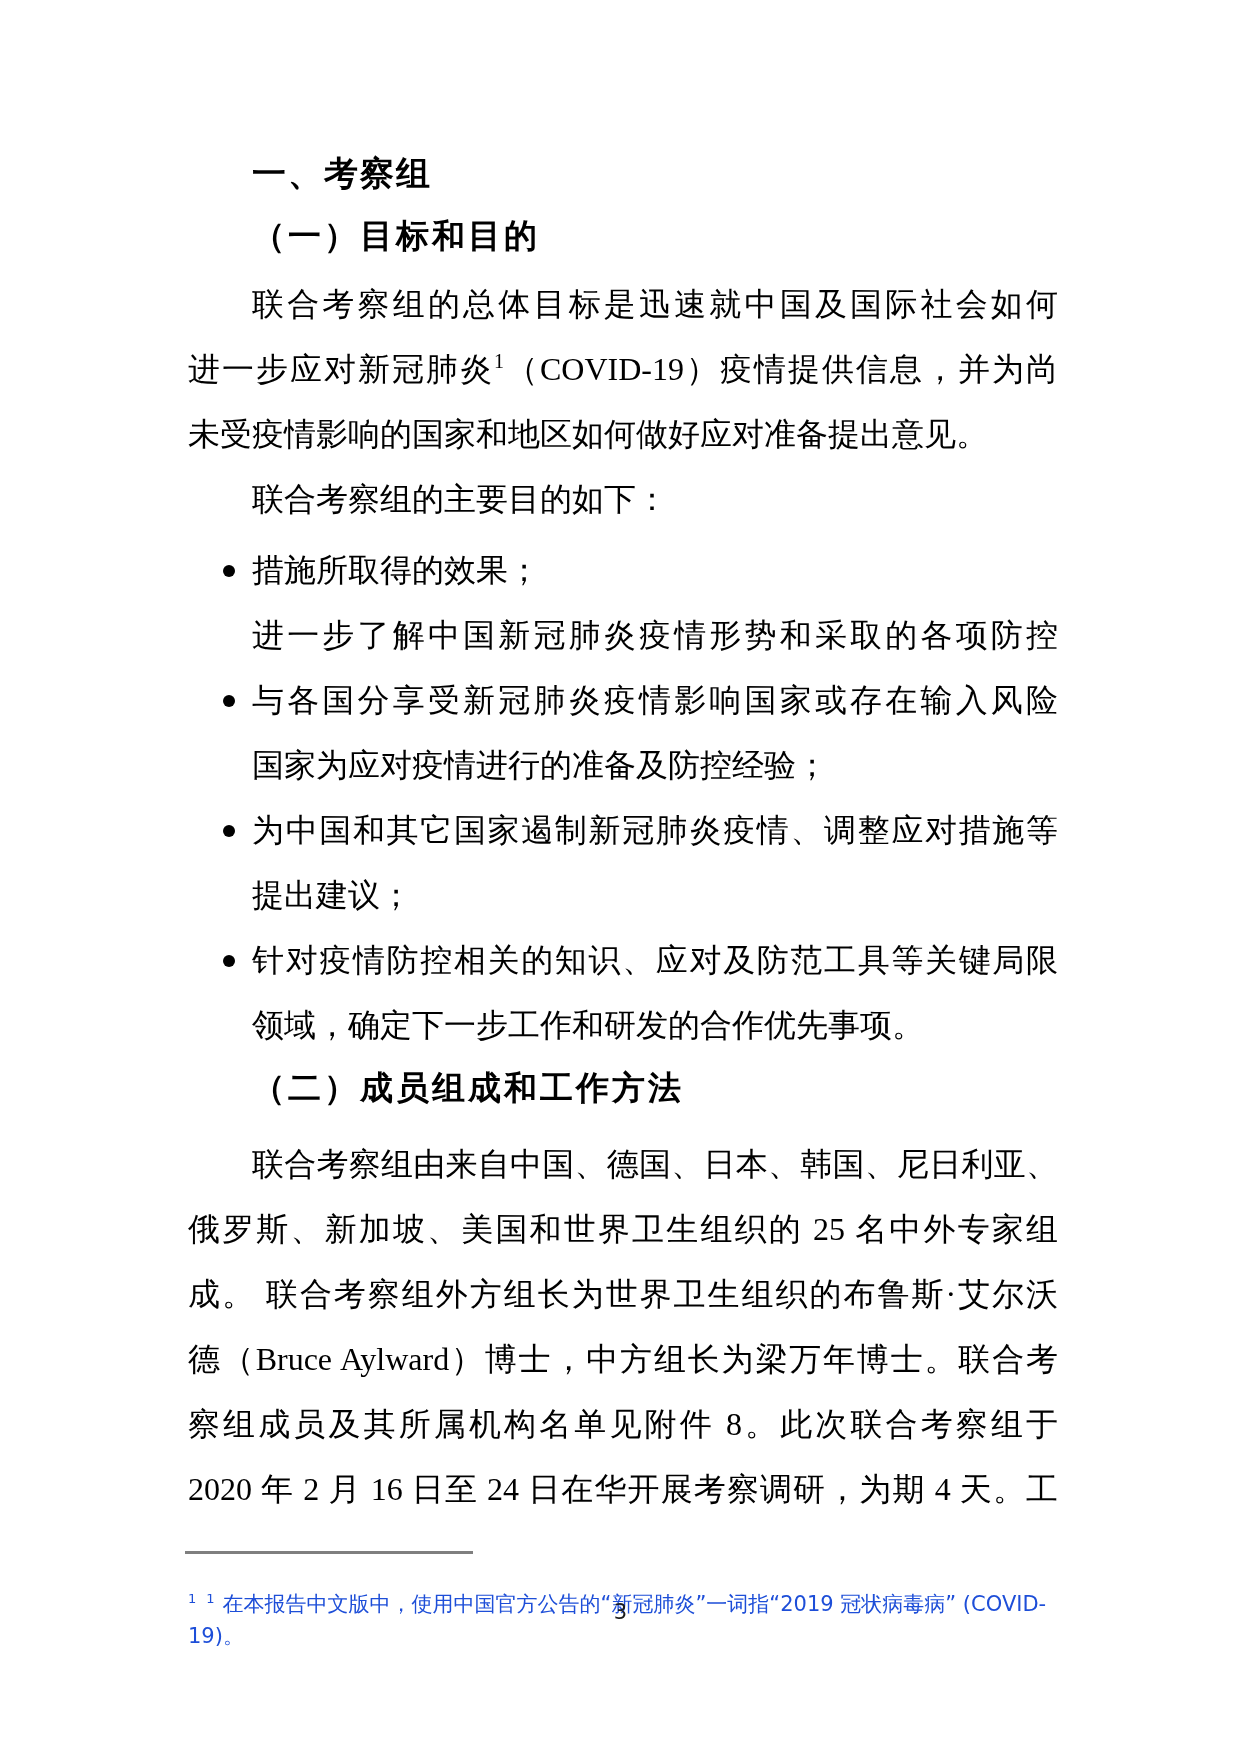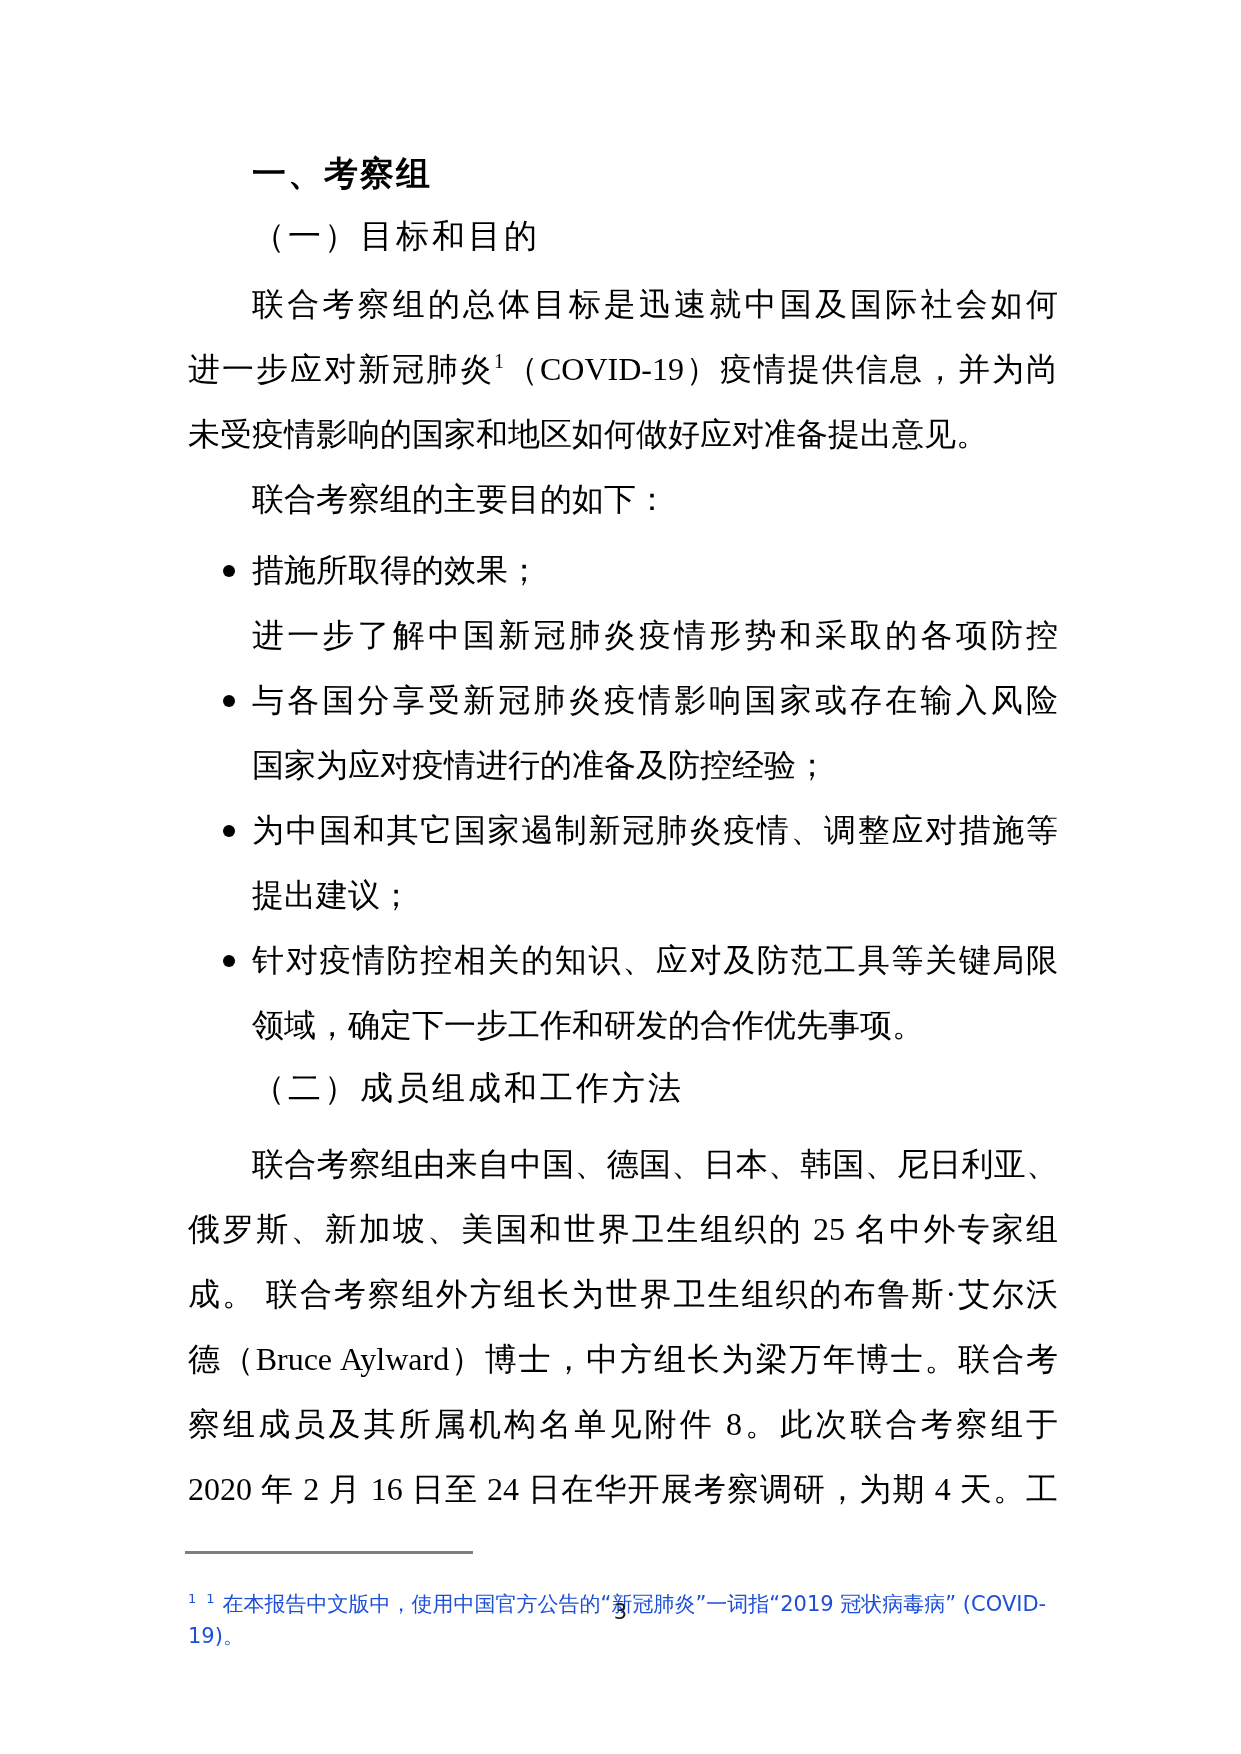--- a/index.html
+++ b/index.html
@@ -25,21 +25,21 @@
     font-family: "DejaVu Sans", "Liberation Sans", sans-serif;
     font-size: 34px;
     line-height: 46px;
     font-weight: bold;
     letter-spacing: 2px;
   }
   .h2 {
     padding-left: 64px;
     font-size: 33px;
     line-height: 48px;
-    font-weight: normal;
+    font-weight: bold;
     letter-spacing: 3px;
   }
   .h2a { margin-top: 16px; }
   .h2b { margin-top: 6px; }
   .para { margin-top: 12px; }
   .para2 { margin-top: 0; }
   .para3 { margin-top: 20px; }
   .line {
     font-size: 32px;
     line-height: 65px;

